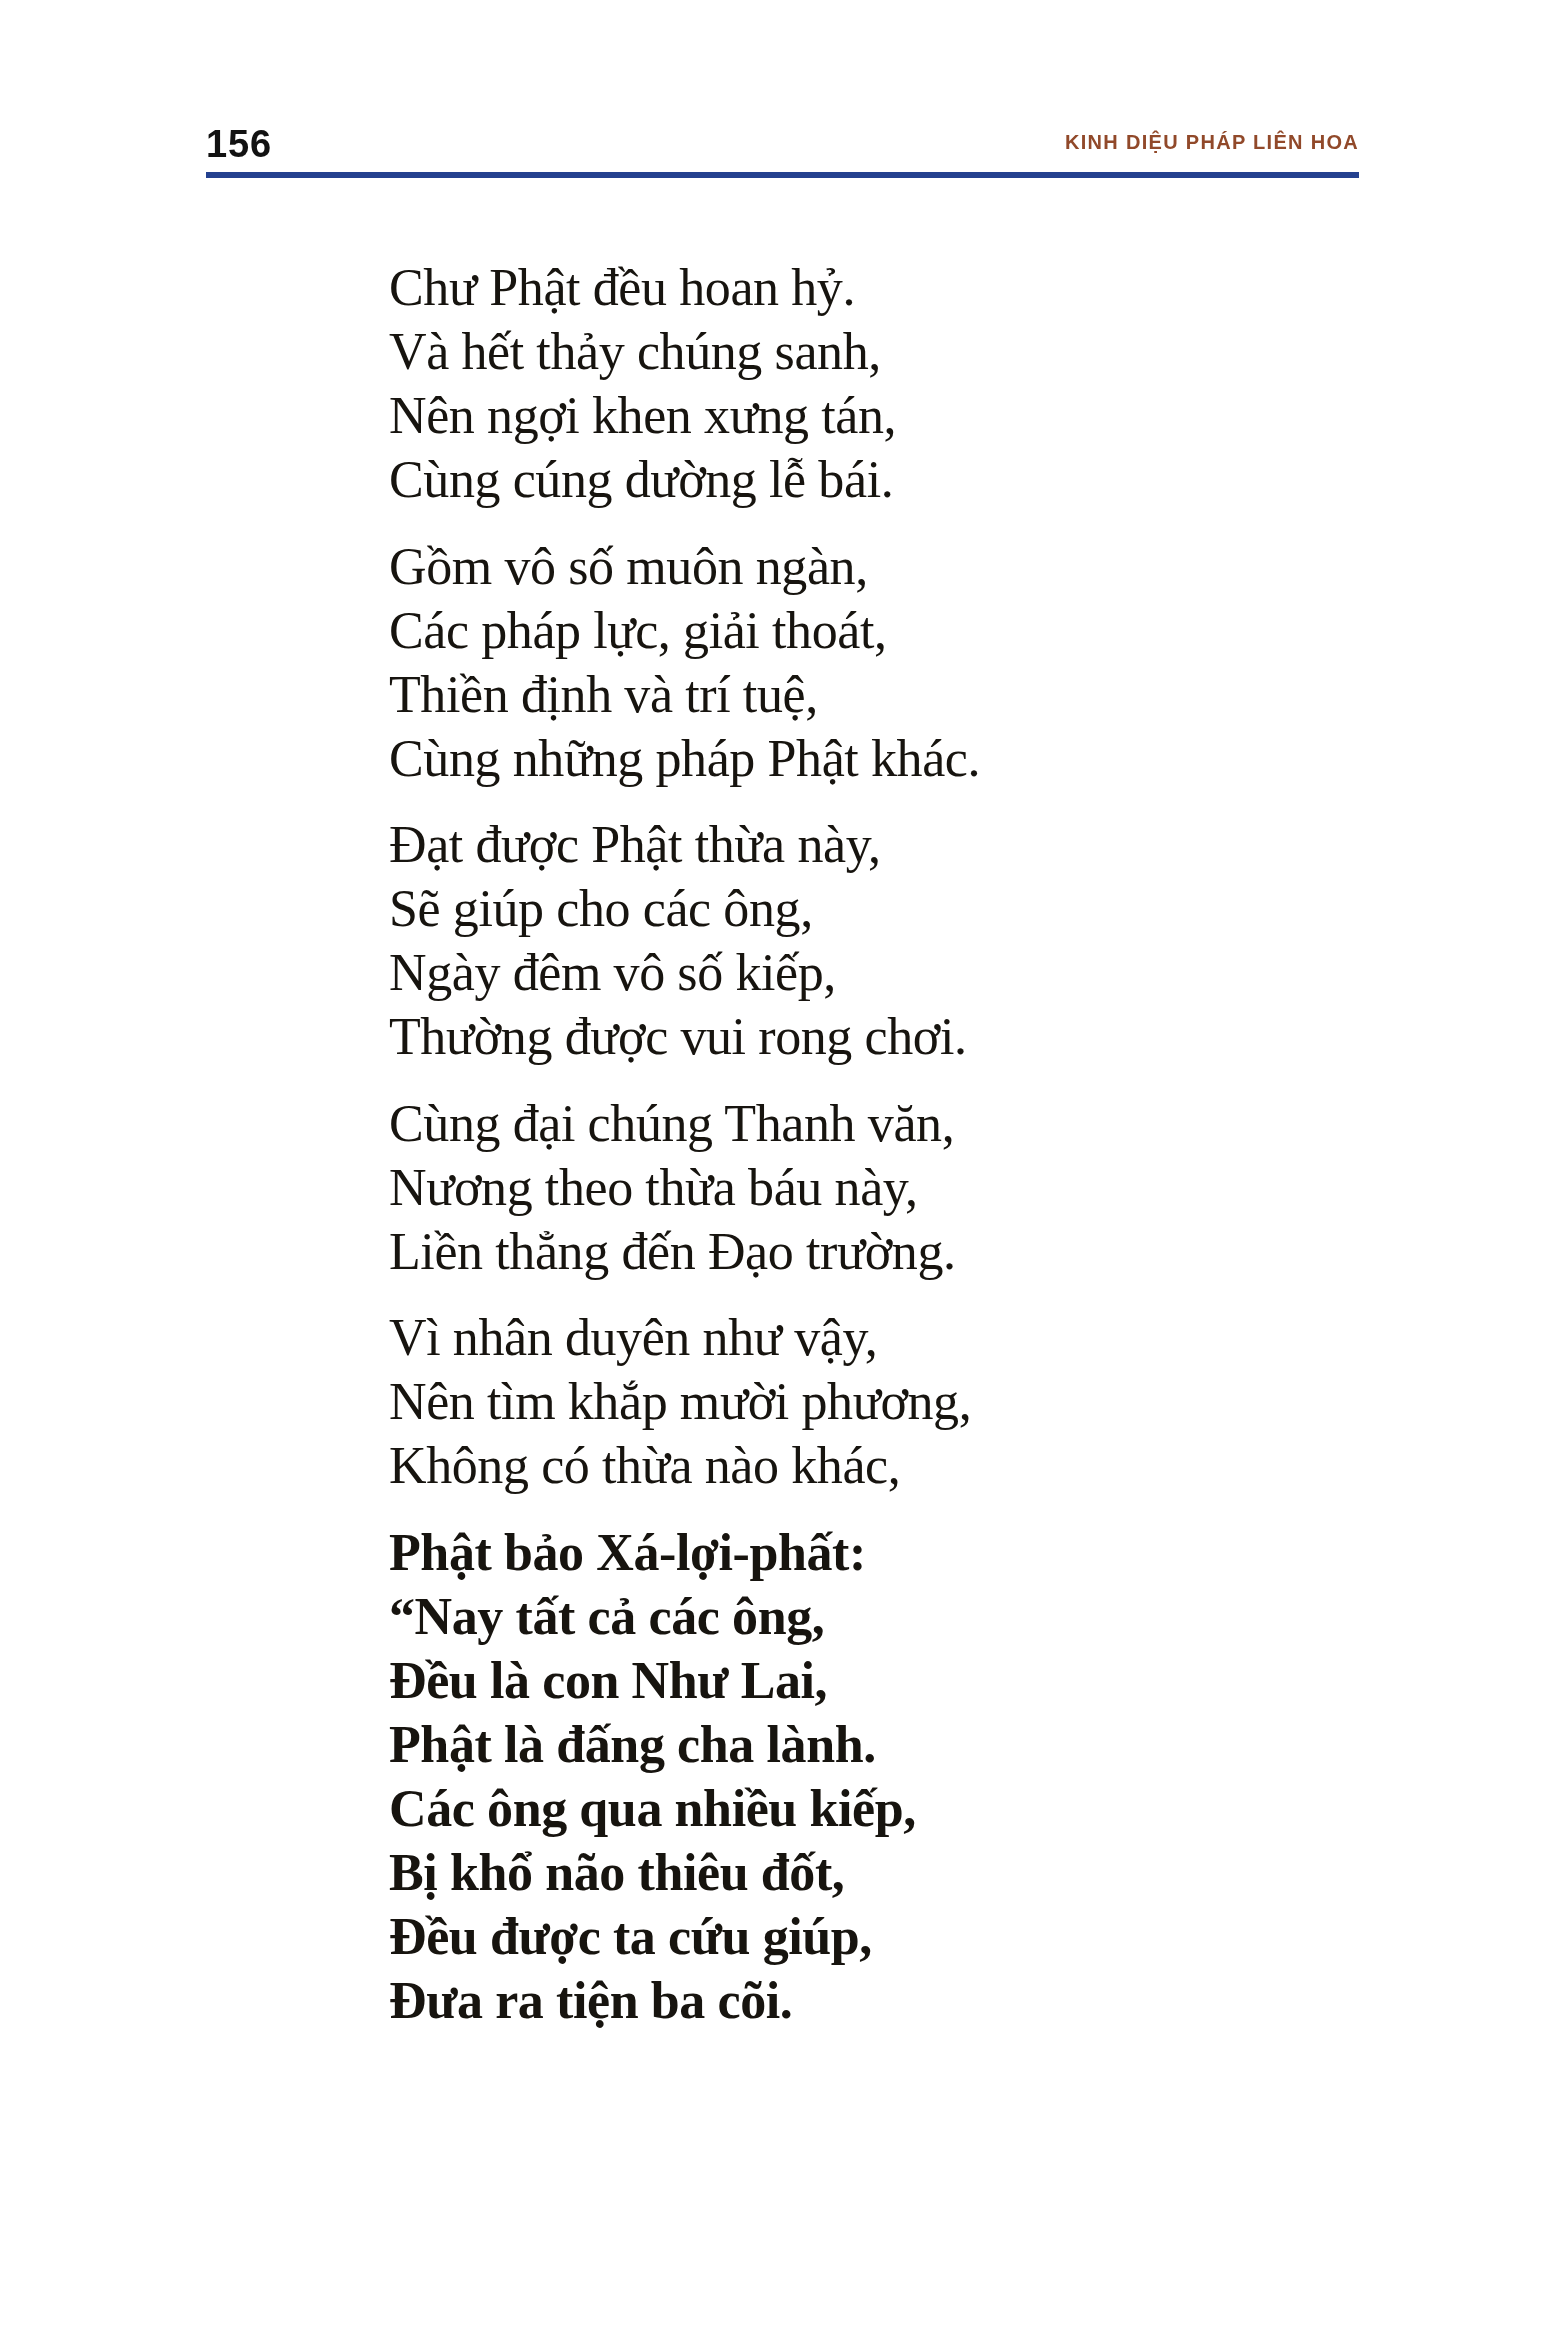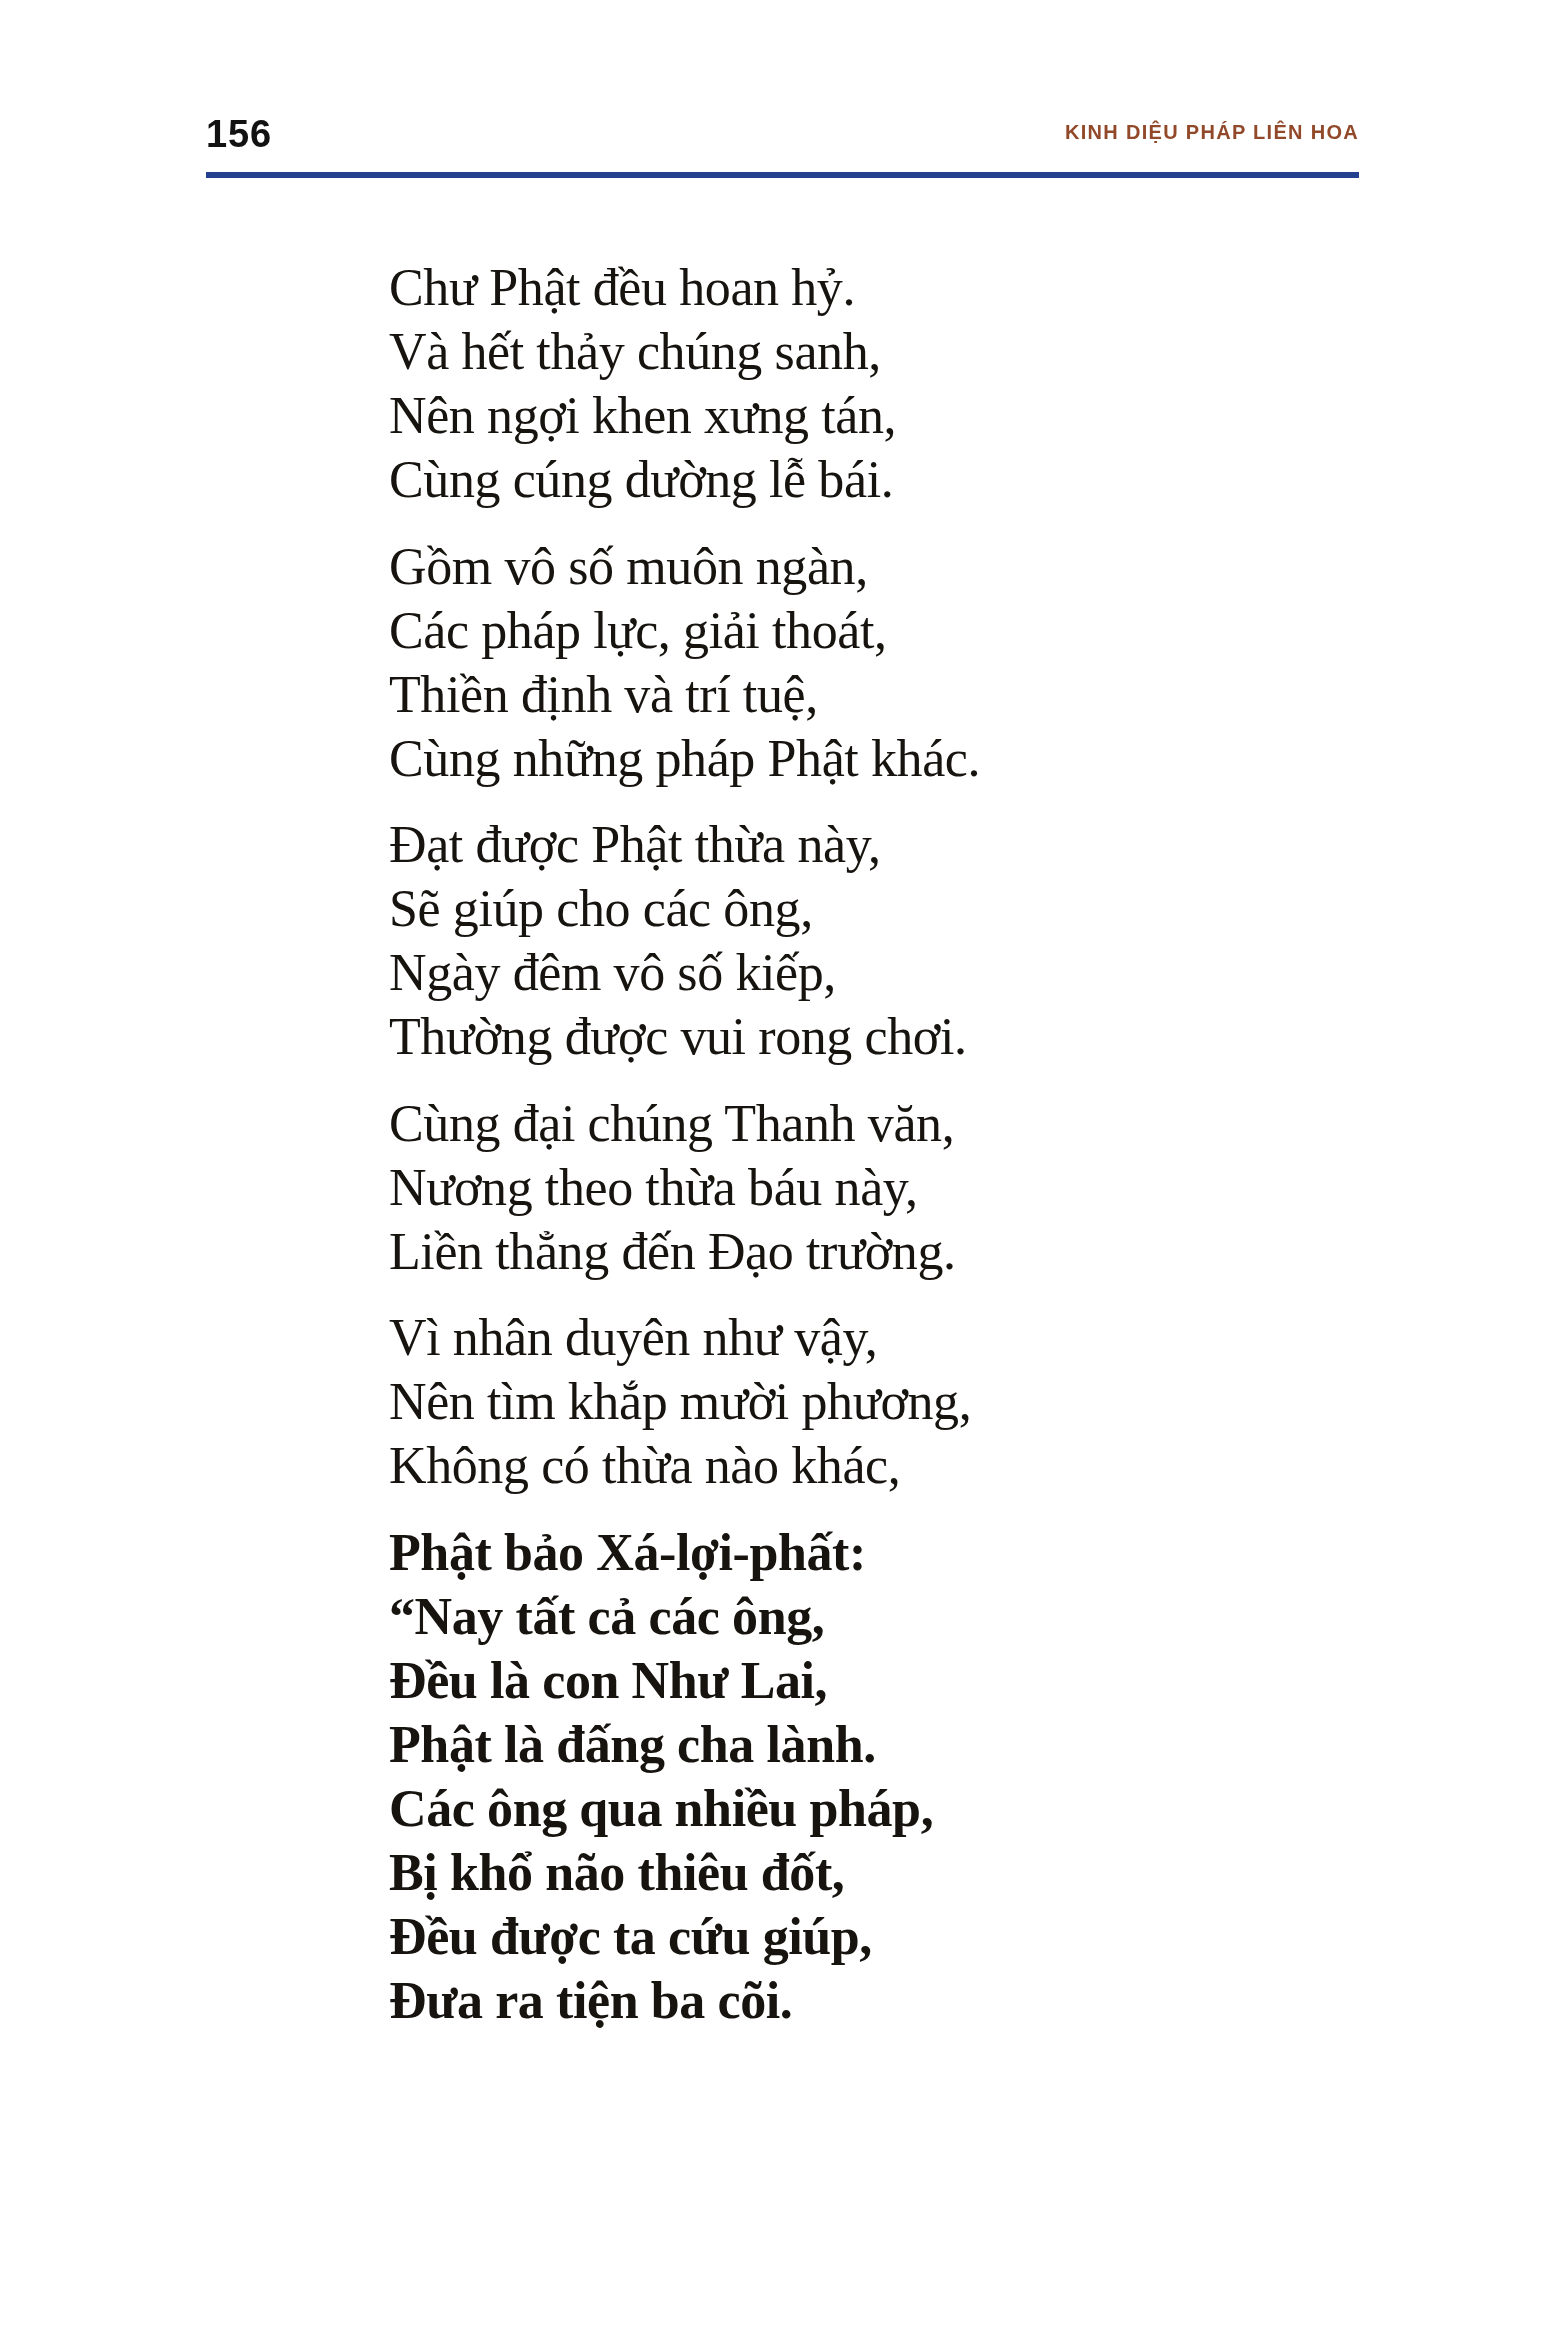--- a/index.html
+++ b/index.html
@@ -19,21 +19,21 @@
   }
   .page {
     position: relative;
     width: 1561px;
     height: 2342px;
     background: var(--bg);
   }
   .header {
     position: absolute;
     left: 206px;
-    top: 110px;
+    top: 120px;
     width: 1153px;
     height: 43px;
     display: flex;
     justify-content: space-between;
     align-items: flex-end;
   }
   .page-number {
     font-family: "Liberation Sans", sans-serif;
     font-weight: 700;
     font-size: 38px;
@@ -116,21 +116,21 @@
       <div class="stanza">
         <div class="verse-line">Vì nhân duyên như vậy,</div>
         <div class="verse-line">Nên tìm khắp mười phương,</div>
         <div class="verse-line">Không có thừa nào khác,</div>
       </div>
       <div class="stanza">
         <div class="verse-line">Phật bảo Xá-lợi-phất:</div>
         <div class="verse-line">“Nay tất cả các ông,</div>
         <div class="verse-line">Đều là con Như Lai,</div>
         <div class="verse-line">Phật là đấng cha lành.</div>
-        <div class="verse-line">Các ông qua nhiều pháp,</div>
+        <div class="verse-line">Các ông qua nhiều kiếp,</div>
         <div class="verse-line">Bị khổ não thiêu đốt,</div>
         <div class="verse-line">Đều được ta cứu giúp,</div>
         <div class="verse-line">Đưa ra tiện ba cõi.</div>
       </div>
     </div>
 
 </div>
 
 
 </body></html>

